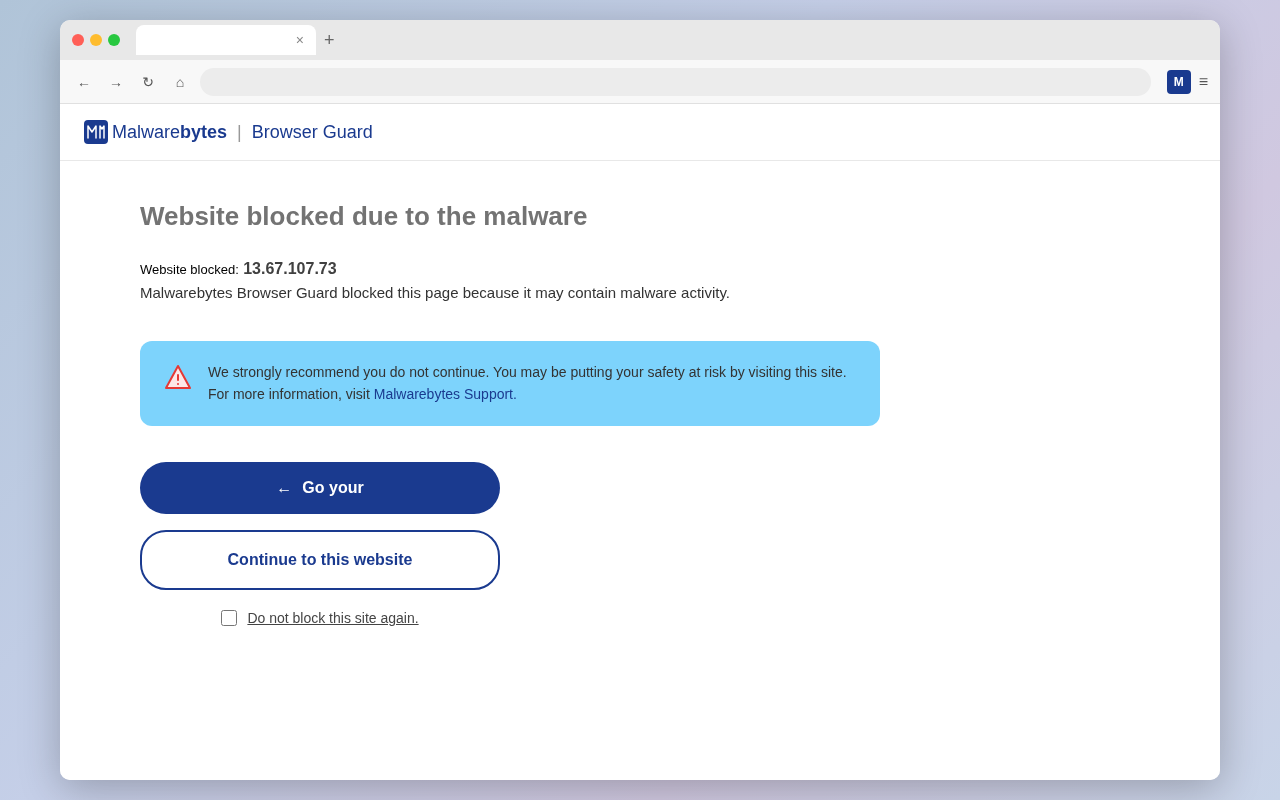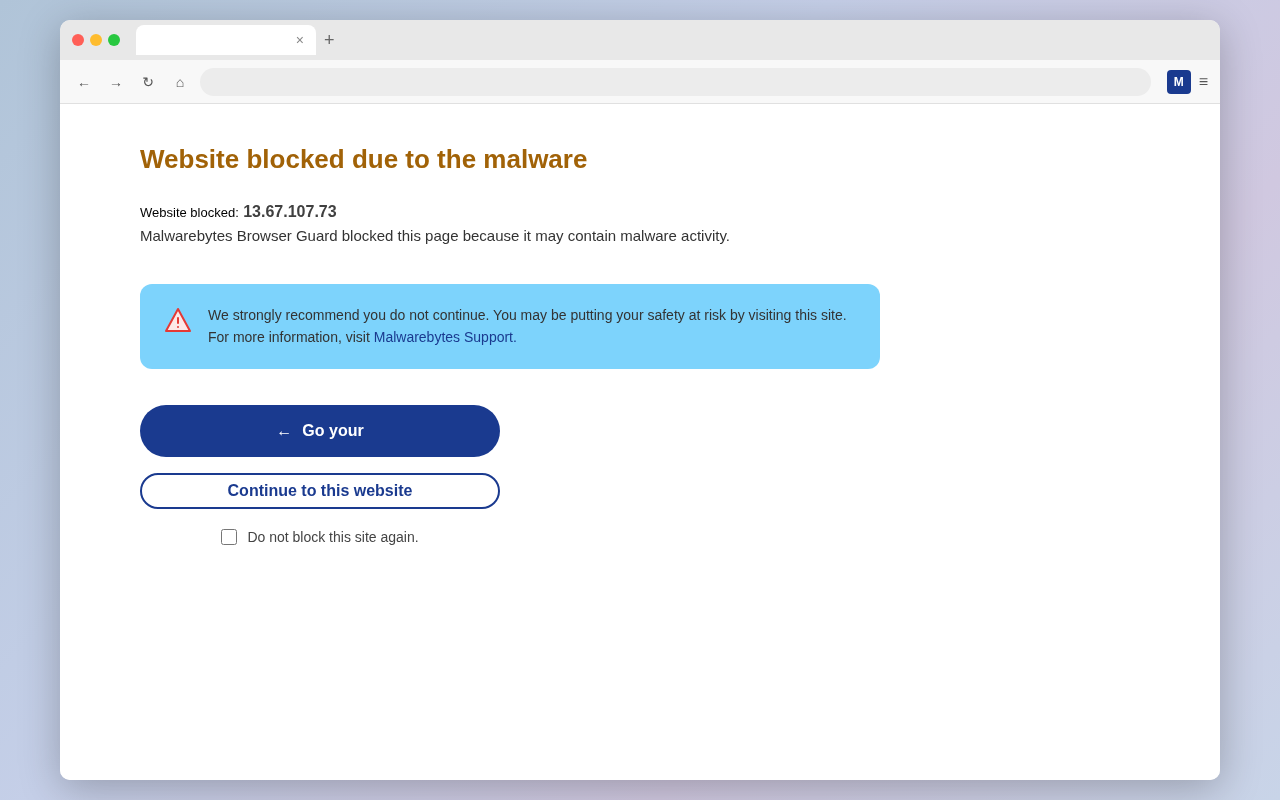--- a/index.html
+++ b/index.html
@@ -218,21 +218,21 @@
 
     
     .main-content {
       padding: 40px 80px;
       max-width: 900px;
     }
 
     .page-title {
       font-size: 26px;
       font-weight: 700;
-      color: #a16207;
+      color: #737373;
       margin-bottom: 28px;
     }
 
     .blocked-info {
       margin-bottom: 6px;
     }
 
     .blocked-label {
       font-size: 13px;
       color: #000000;
@@ -298,21 +298,21 @@
       font-weight: 600;
       cursor: pointer;
       display: flex;
       align-items: center;
       justify-content: center;
       gap: 10px;
     }
 
     .btn-continue {
       width: 360px;
-      height: 36px;
+      height: 60px;
       background: white;
       color: #1a3a8f;
       border: 2px solid #1a3a8f;
       border-radius: 26px;
       font-size: 16px;
       font-weight: 600;
       cursor: pointer;
       display: flex;
       align-items: center;
       justify-content: center;
@@ -328,20 +328,21 @@
     .checkbox-input {
       width: 16px;
       height: 16px;
       accent-color: #1a3a8f;
       cursor: pointer;
     }
 
     .checkbox-label {
       font-size: 14px;
       color: #444;
+      text-decoration: underline;
     }
 
     
     .triangle-warning {
       width: 28px;
       height: 28px;
     }
   </style>
 </head>
 <body>
@@ -380,20 +381,36 @@
     <div class="nav-right-icons">
       <div class="mb-icon">
         <span class="mb-icon-inner">M</span>
       </div>
       <span class="menu-icon">≡</span>
     </div>
   </div>
 
   <div class="page-content">
 
+    <div class="page-header">
+      <div class="logo-area">
+        <div class="logo-malwarebytes">
+
+          <svg class="logo-icon" viewBox="0 0 24 24" fill="none" xmlns="http://www.w3.org/2000/svg">
+            <rect width="24" height="24" rx="4" fill="#1a3a8f"></rect>
+            <path d="M4 18V6l4 6 4-6v12M16 18V6l2 3 2-3v12" stroke="white" stroke-width="1.5" stroke-linecap="round" stroke-linejoin="round"></path>
+          </svg>
+          <span class="logo-text">
+            <span>Malware</span><span class="logo-text-bold">bytes</span>
+          </span>
+        </div>
+        <span class="logo-divider">|</span>
+        <span class="browser-guard-text">Browser Guard</span>
+      </div>
+    </div>
 
     <div class="main-content">
 
       <h1 class="page-title">Website blocked due to the malware</h1>
 
       <p class="blocked-info">
         <span class="blocked-label">Website blocked:</span>
         <span class="blocked-ip"> </span><span class="blocked-ip">13.67.107.73</span>
       </p>
       <p class="blocked-description">Malwarebytes Browser Guard blocked this page because it may contain malware activity.</p>

